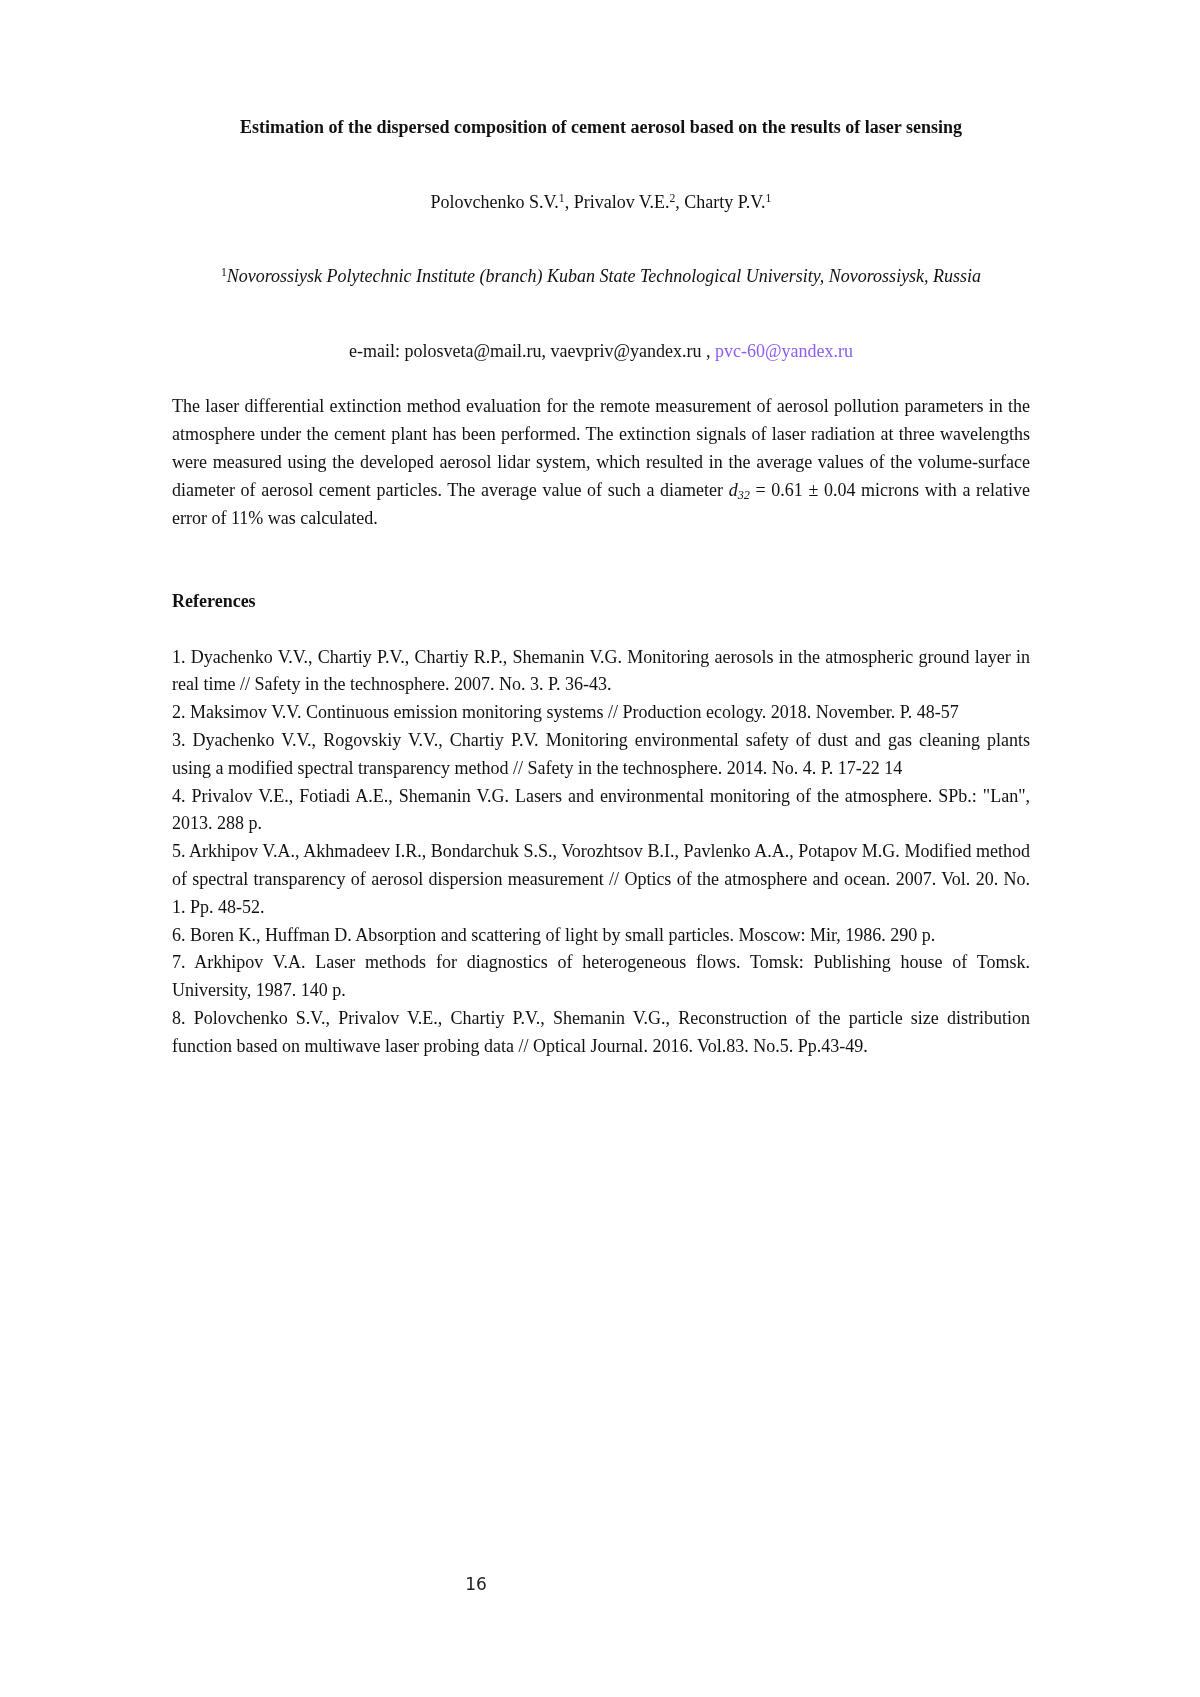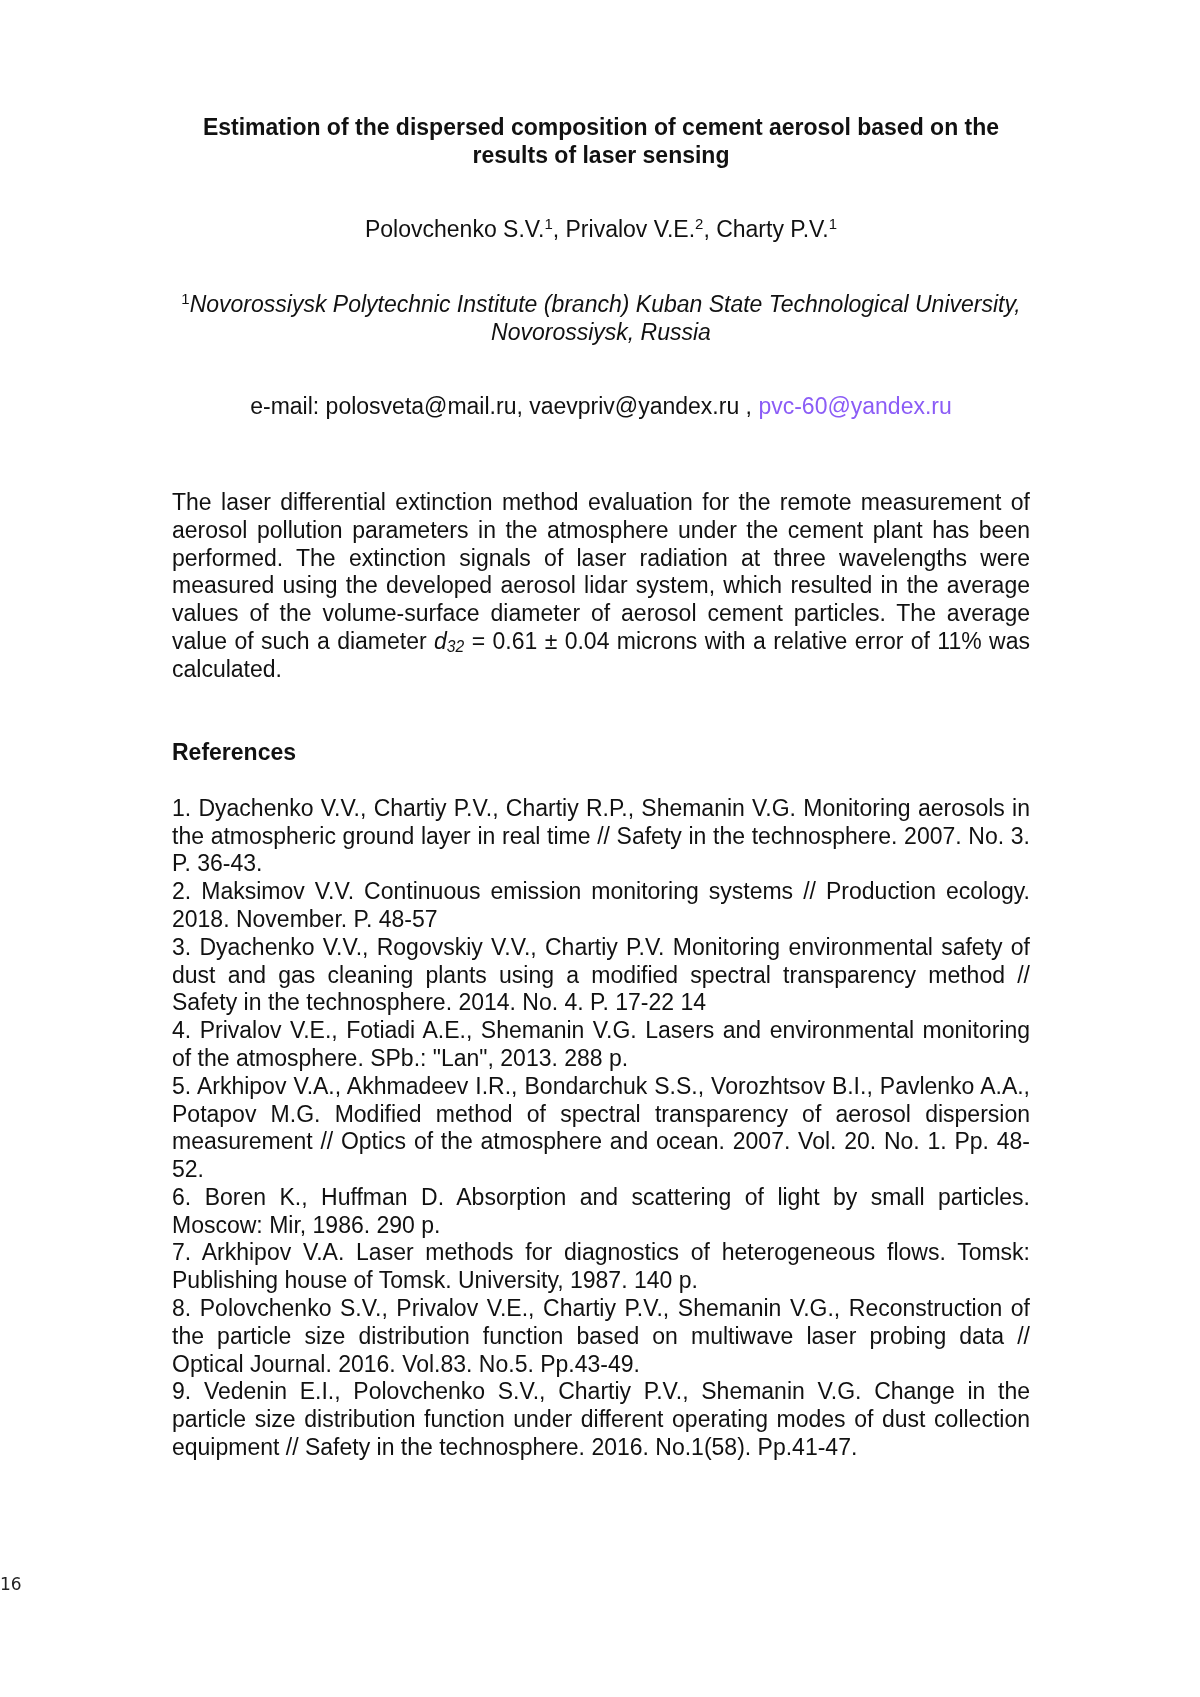--- a/index.html
+++ b/index.html
@@ -1,33 +1,33 @@
 <!DOCTYPE html>
 <html><head>
 <meta charset="utf-8">
 <style>
   html, body { margin: 0; padding: 0; background: #ffffff; }
   body { width: 1200px; height: 1697px; position: relative; overflow: hidden; }
   .page {
     position: absolute; left: 172px; top: 114px; width: 858px;
-    font-family: Liberation Sans, sans-serif;
-    font-size: 23px; line-height: 27.8px; color: #111111;
+    font-family: Liberation Serif, serif;
+    font-size: 18px; line-height: 27.8px; color: #111111;
   }
   .blank { height: 27.8px; }
   .center { text-align: center; margin-top: 19px; }
   .title { font-weight: bold; text-align: center; }
-  .justify { text-align: justify; margin-top: 40px; }
+  .justify { text-align: justify; }
   .italic { font-style: italic; }
   .sup { font-size: 0.65em; vertical-align: 0.55em; line-height: 0; font-style: normal; }
   .sub { font-size: 0.68em; vertical-align: -0.22em; line-height: 0; font-style: italic; }
   .link { color: #8b5cf6; text-decoration: none; }
   .heading { font-weight: bold; }
   .ref { text-align: justify; }
   .pagenum {
-    position: absolute; left: 0; width: 952px; top: 1574px; text-align: left;
+    position: absolute; left: 0; width: 952px; top: 1574px; text-align: center;
     font-family: "DejaVu Sans", "Liberation Sans", sans-serif; font-size: 17px; color: #222;
   }
 </style>
 </head>
 <body>
 
 <div class="page">
 
   <div class="title">Estimation of the dispersed composition of cement aerosol based on the results of laser sensing</div>
 
@@ -64,17 +64,16 @@
 
   <div>
     <div class="ref">1. Dyachenko V.V., Chartiy P.V., Chartiy R.P., Shemanin V.G. Monitoring aerosols in the atmospheric ground layer in real time // Safety in the technosphere. 2007. No. 3. P. 36-43.</div>
     <div class="ref">2. Maksimov V.V. Continuous emission monitoring systems // Production ecology. 2018. November. P. 48-57</div>
     <div class="ref">3. Dyachenko V.V., Rogovskiy V.V., Chartiy P.V. Monitoring environmental safety of dust and gas cleaning plants using a modified spectral transparency method // Safety in the technosphere. 2014. No. 4. P. 17-22 14</div>
     <div class="ref">4. Privalov V.E., Fotiadi A.E., Shemanin V.G. Lasers and environmental monitoring of the atmosphere. SPb.: "Lan", 2013. 288 p.</div>
     <div class="ref">5. Arkhipov V.A., Akhmadeev I.R., Bondarchuk S.S., Vorozhtsov B.I., Pavlenko A.A., Potapov M.G. Modified method of spectral transparency of aerosol dispersion measurement // Optics of the atmosphere and ocean. 2007. Vol. 20. No. 1. Pp. 48-52.</div>
     <div class="ref">6. Boren K., Huffman D. Absorption and scattering of light by small particles. Moscow: Mir, 1986. 290 p.</div>
     <div class="ref">7. Arkhipov V.A. Laser methods for diagnostics of heterogeneous flows. Tomsk: Publishing house of Tomsk. University, 1987. 140 p.</div>
     <div class="ref">8. Polovchenko S.V., Privalov V.E., Chartiy P.V., Shemanin V.G., Reconstruction of the particle size distribution function based on multiwave laser probing data // Optical Journal. 2016. Vol.83. No.5. Pp.43-49.</div>
-    <div class="ref">9. Vedenin E.I., Polovchenko S.V., Chartiy P.V., Shemanin V.G. Change in the particle size distribution function under different operating modes of dust collection equipment // Safety in the technosphere. 2016. No.1(58). Pp.41-47.</div>
   </div>
 </div>
 
 <div class="pagenum">16</div>
 
 </body></html>

